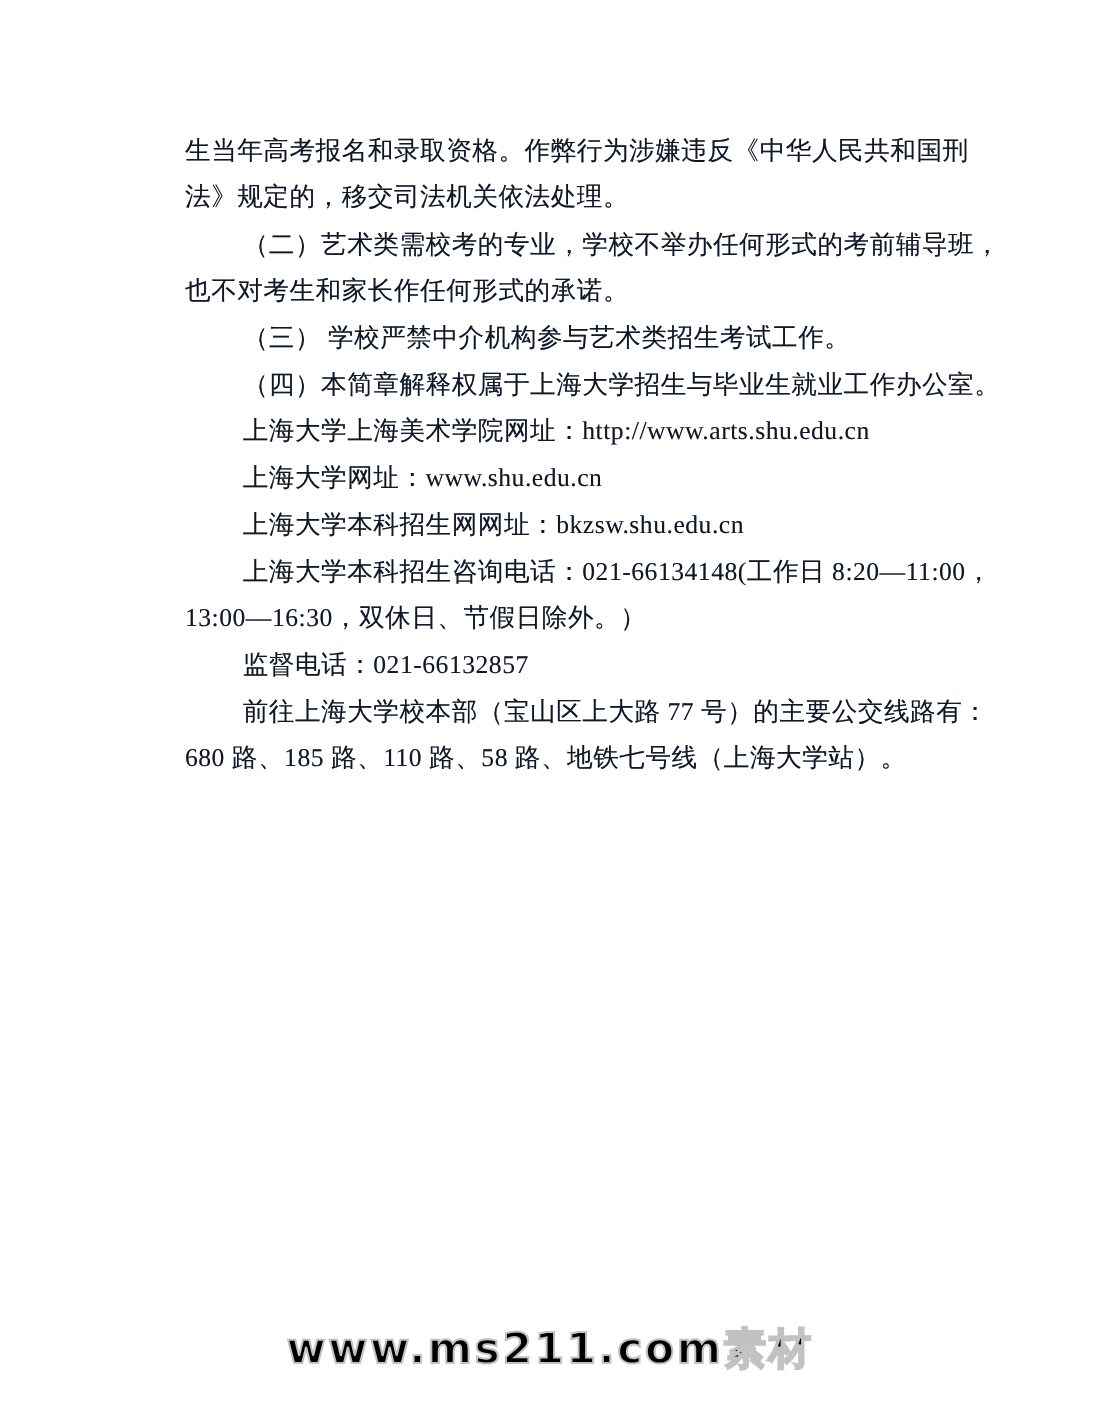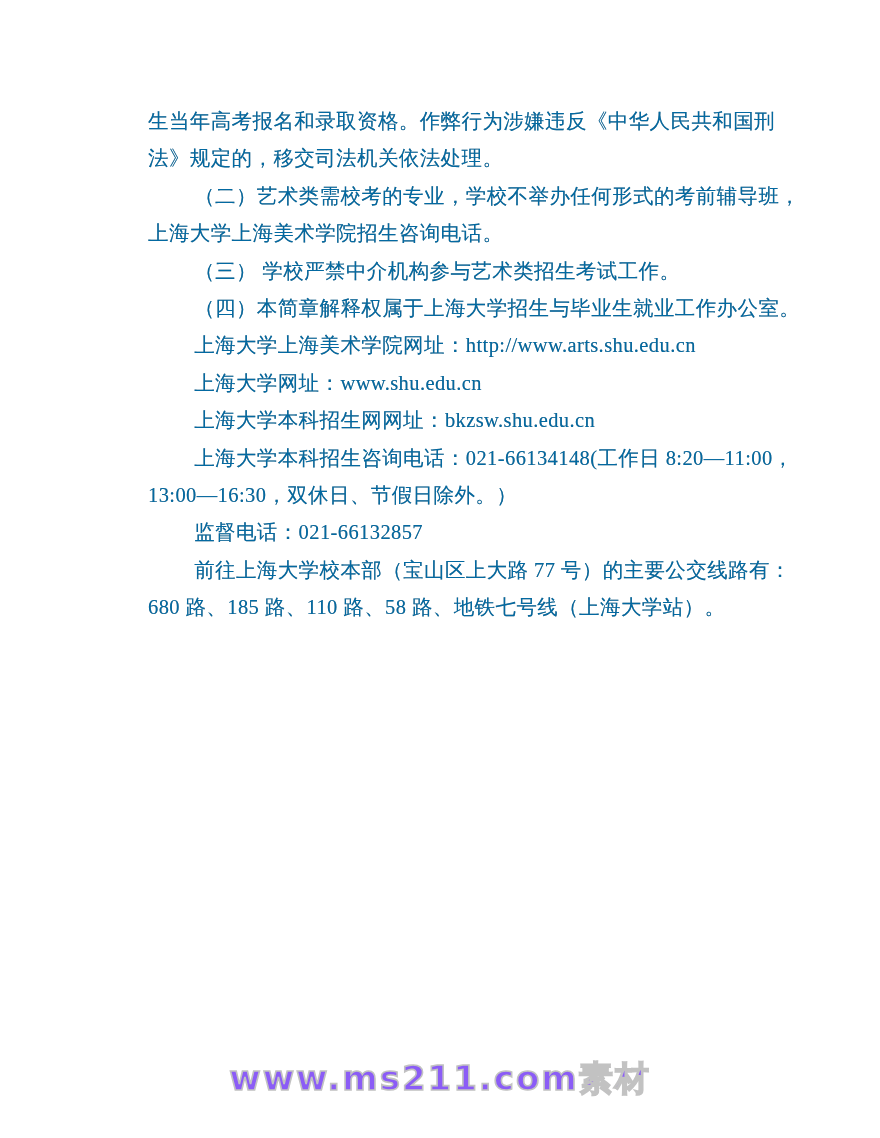--- a/index.html
+++ b/index.html
@@ -13,21 +13,21 @@
     height: 1138px;
     background: #ffffff;
     overflow: hidden;
     font-family: "Liberation Serif", "DejaVu Serif", serif;
   }
   .content {
     position: absolute;
     left: 148px;
     top: 103px;
     width: 610px;
-    color: #0369a1;
+    color: #0f172a;
     font-size: 20.5px;
     line-height: 37.4px;
     letter-spacing: 0.4px;
     text-shadow: 0 0 0.5px rgba(40,40,40,0.45);
   }
   .line {
     white-space: nowrap;
   }
   .line.ind {
     text-indent: 2.25em;
@@ -35,33 +35,33 @@
   .watermark {
     position: absolute;
     left: 0;
     right: 0;
     top: 1056px;
     text-align: center;
     font-family: "DejaVu Sans", "Liberation Sans", sans-serif;
     font-weight: bold;
     font-size: 34px;
     letter-spacing: 2px;
-    color: #8b5cf6;
+    color: #000000;
     -webkit-text-stroke: 1.6px #c2c2c2;
   }
 </style>
 </head>
 <body>
 
 <div class="page">
   <div class="content">
     <div class="line">生当年高考报名和录取资格。作弊行为涉嫌违反《中华人民共和国刑</div>
     <div class="line">法》规定的，移交司法机关依法处理。</div>
     <div class="line ind">（二）艺术类需校考的专业，学校不举办任何形式的考前辅导班，</div>
-    <div class="line">上海大学上海美术学院招生咨询电话。</div>
+    <div class="line">也不对考生和家长作任何形式的承诺。</div>
     <div class="line ind">（三） 学校严禁中介机构参与艺术类招生考试工作。</div>
     <div class="line ind">（四）本简章解释权属于上海大学招生与毕业生就业工作办公室。</div>
     <div class="line ind">上海大学上海美术学院网址：http://www.arts.shu.edu.cn</div>
     <div class="line ind">上海大学网址：www.shu.edu.cn</div>
     <div class="line ind">上海大学本科招生网网址：bkzsw.shu.edu.cn</div>
     <div class="line ind">上海大学本科招生咨询电话：021-66134148(工作日 8:20—11:00，</div>
     <div class="line">13:00—16:30，双休日、节假日除外。）</div>
     <div class="line ind">监督电话：021-66132857</div>
     <div class="line ind">前往上海大学校本部（宝山区上大路 77 号）的主要公交线路有：</div>
     <div class="line">680 路、185 路、110 路、58 路、地铁七号线（上海大学站）。</div>

